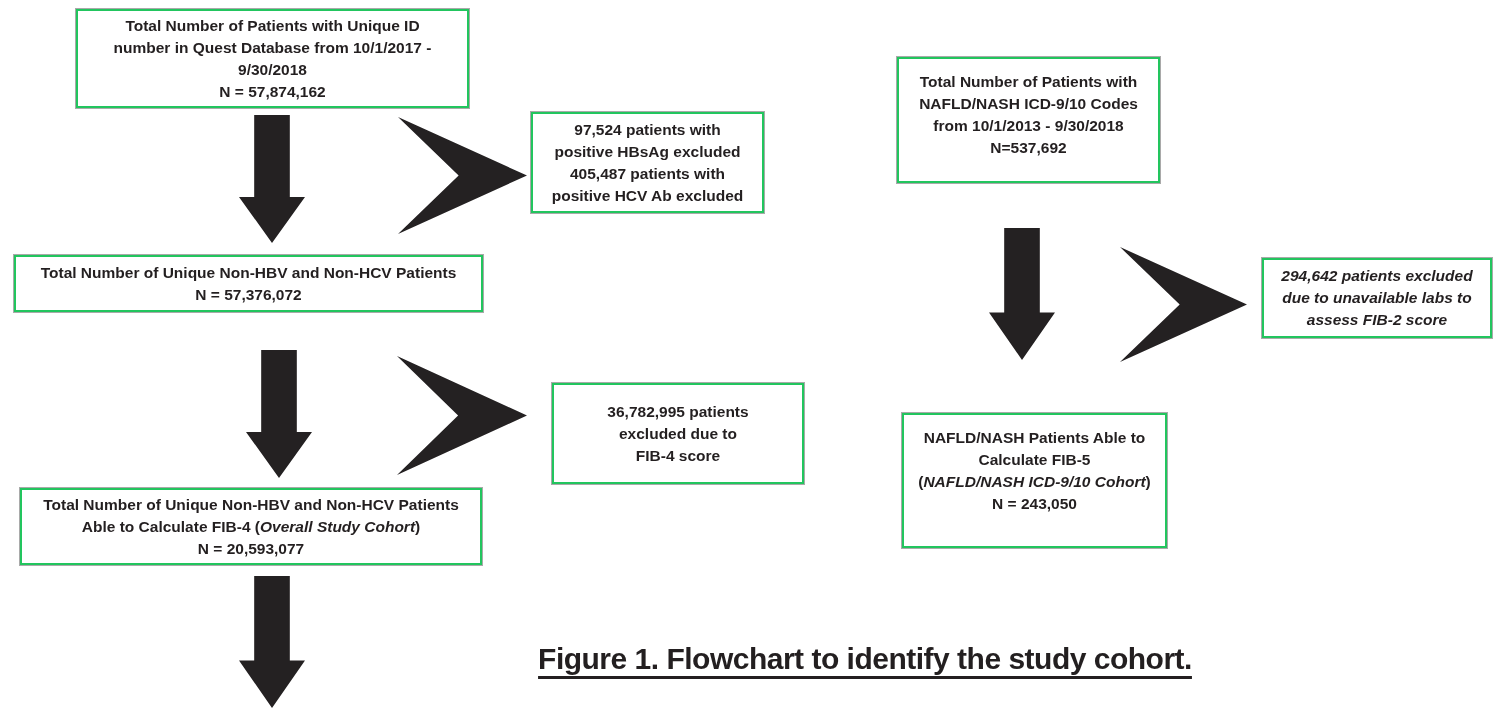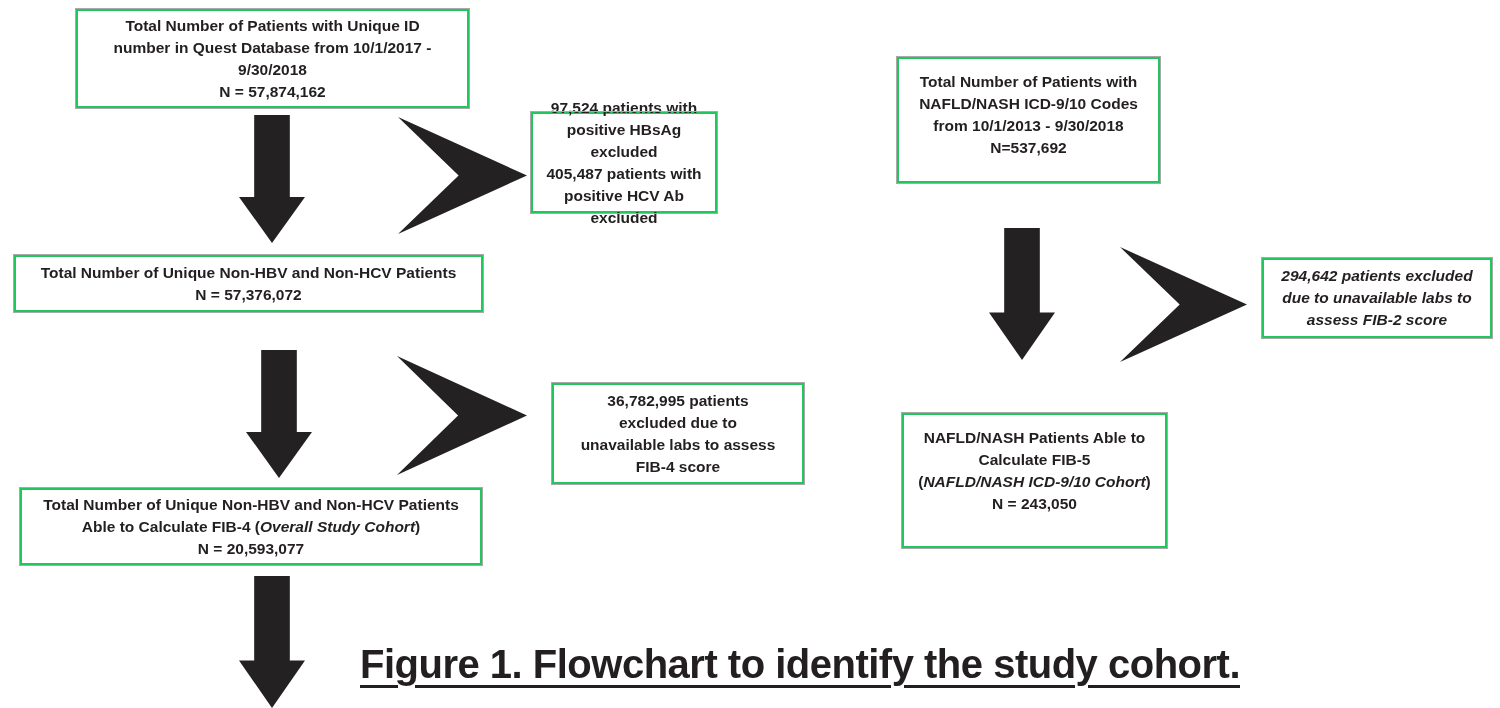--- a/index.html
+++ b/index.html
@@ -45,31 +45,32 @@
   .chevron-right {
     position: absolute;
     background: #242122;
     clip-path: polygon(0 0, 100% 50%, 0 100%, 47% 50%);
   }
   .caption {
     position: absolute;
     left: 360px;
     top: 642px;
     width: 1010px;
+    text-align: center;
     font-weight: bold;
-    font-size: 40px;
+    font-size: 30px;
     letter-spacing: -0.5px;
     color: #231f20;
     text-decoration: underline;
     text-decoration-thickness: 3px;
     text-underline-offset: 7px;
   }
   
   #box-quest      { left: 76px;  top: 9px;   width: 393px; height: 99px; }
-  #exbox-hbv-hcv  { left: 531px; top: 112px; width: 186px; height: 101px; }
+  #exbox-hbv-hcv  { left: 531px; top: 112px; width: 233px; height: 101px; }
   #box-nonhbv     { left: 14px;  top: 255px; width: 469px; height: 57px; }
   #exbox-labs     { left: 552px; top: 383px; width: 252px; height: 101px; }
   #box-overall    { left: 20px;  top: 488px; width: 462px; height: 77px; }
   #box-nafld      { left: 897px; top: 57px;  width: 263px; height: 126px; }
   #exbox-nafld    { left: 1262px; top: 258px; width: 230px; height: 80px; font-style: italic; }
   #box-nafld-fib4 { left: 902px; top: 413px; width: 265px; height: 135px; }
   
   #arrow-1 { left: 239px; top: 115px; width: 66px; height: 128px; }
   #arrow-2 { left: 246px; top: 350px; width: 66px; height: 128px; }
   #arrow-3 { left: 239px; top: 576px; width: 66px; height: 132px; }
@@ -104,21 +105,20 @@
     <div>Total Number of Unique Non-HBV and Non-HCV Patients</div>
     <div>N = 57,376,072</div>
   </div>
 
   <div class="arrow-down" id="arrow-2"></div>
   <div class="chevron-right" id="chev-2"></div>
 
   <div class="fbox" id="exbox-labs">
     <div>36,782,995 patients</div>
     <div>excluded due to</div>
-    <div>unavailable labs to assess</div>
     <div>FIB-4 score</div>
   </div>
 
   <div class="fbox" id="box-overall">
     <div>Total Number of Unique Non-HBV and Non-HCV Patients</div>
     <div><span>Able to Calculate FIB-4 (</span><span class="it">Overall Study Cohort</span><span>)</span></div>
     <div>N = 20,593,077</div>
   </div>
 
   <div class="arrow-down" id="arrow-3"></div>

